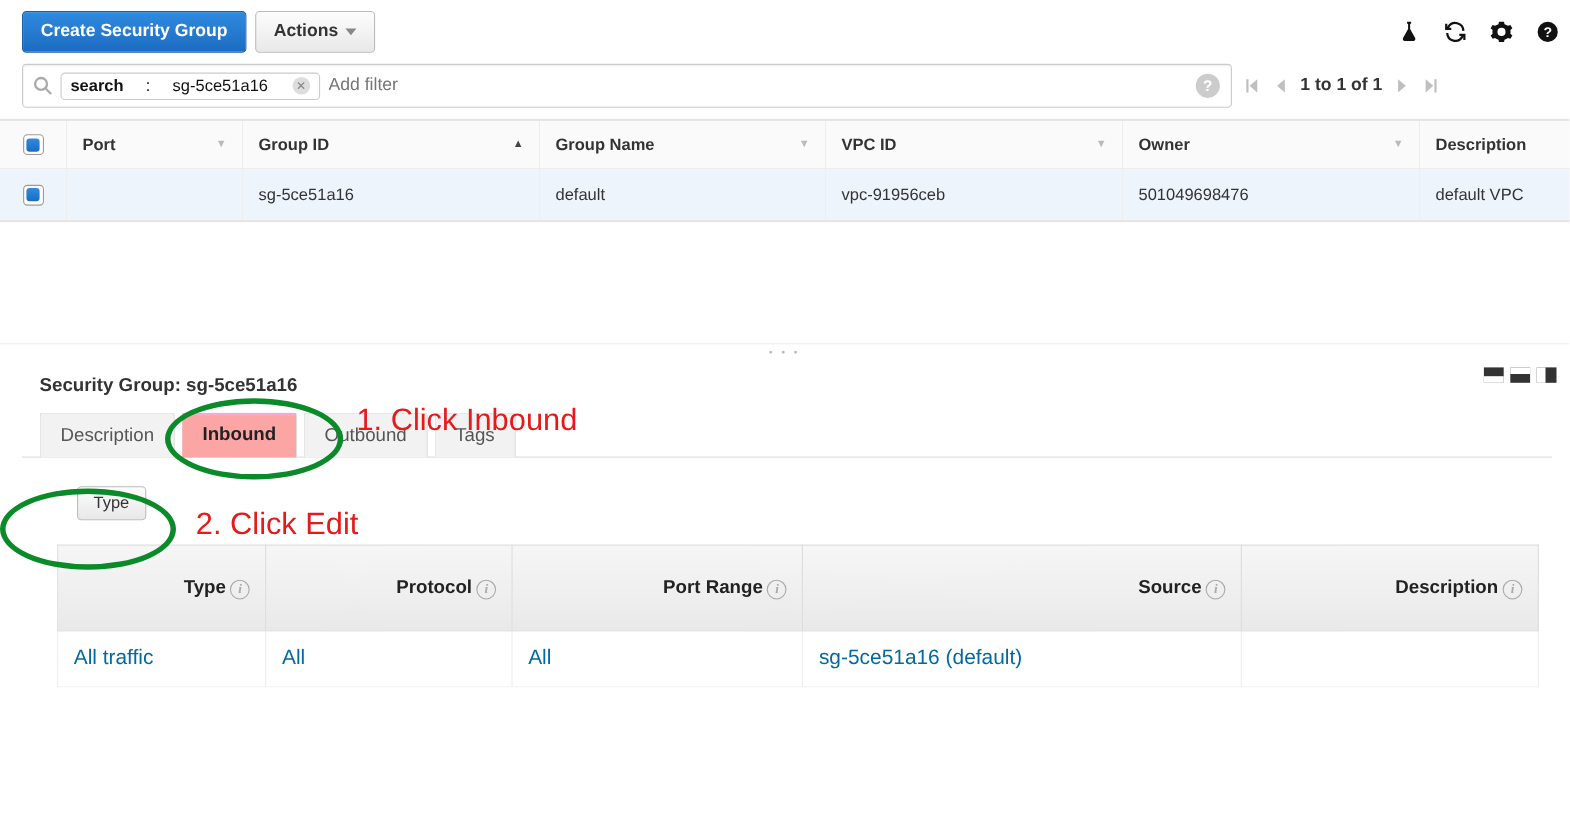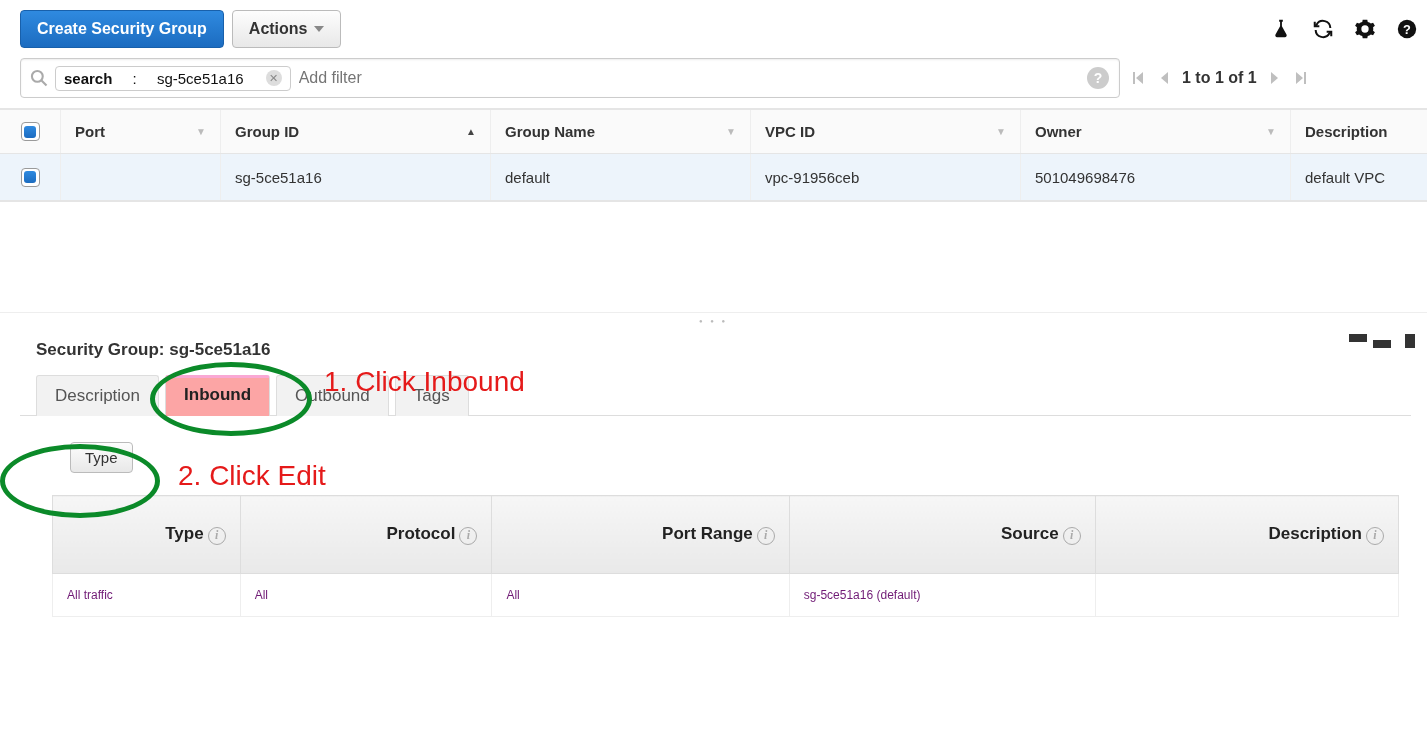--- a/index.html
+++ b/index.html
@@ -54,21 +54,21 @@
   .pbox.m2::after{left:0;right:0;top:0;height:6px;}
   .pbox.m3::after{left:0;top:0;bottom:0;width:8px;}
 
   .tabs{ display:flex; gap:6px; border-bottom:1px solid #ddd; padding-left:16px;}
   .tab{ padding:10px 18px; background:#f2f2f2; border:1px solid #ddd; border-bottom:none; border-radius:3px 3px 0 0; color:#555; font-size:17px; position:relative; top:1px; cursor:pointer;}
   .tab.active{ background:#fca5a5; font-weight:700; color:#222; border-top:3px solid #f9a8d4; padding-top:7px;}
 
   .rules-area{ padding:18px 0 0 20px;}
   .rules-table{ width:calc(100% - 24px); margin:0 12px; border-collapse:collapse;}
   .rules-table th{ text-align:right; background:linear-gradient(#f6f6f6,#e9e9e9); border:1px solid #ddd; padding:28px 14px; font-weight:700; color:#222; font-size:17px;}
-  .rules-table td{ border:1px solid #eee; padding:14px; color:#701a75; font-size:12px;margin-left:16px;}
+  .rules-table td{ border:1px solid #eee; padding:14px; color:#0369a1; font-size:19px;margin-left:16px;}
   .info-i{ display:inline-flex;width:18px;height:18px;border:1.5px solid #aaa;border-radius:50%;color:#aaa;align-items:center;justify-content:center;font-size:12px;font-weight:700;font-style:italic;font-family:Georgia,serif;margin-left:4px;cursor:pointer;}
 
   .annot{ position:absolute; color:#e51a1a; font-size:28px; font-weight:400; pointer-events:none;}
   .oval{ position:absolute; border:5px solid #0b8a29; border-radius:50%; pointer-events:none;}
   .caret-down{ display:inline-block;width:0;height:0;border-left:5px solid transparent;border-right:5px solid transparent;border-top:6px solid #888;margin-left:6px;}
 </style>
 </head>
 <body>
 
 <div class="toolbar">

